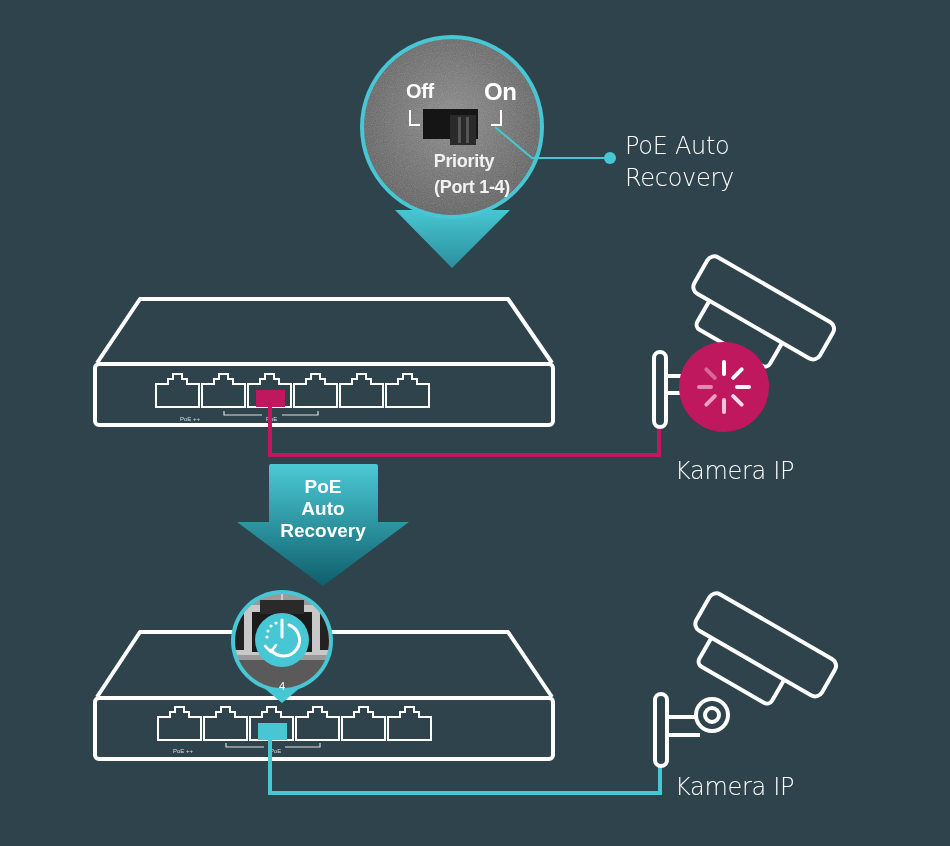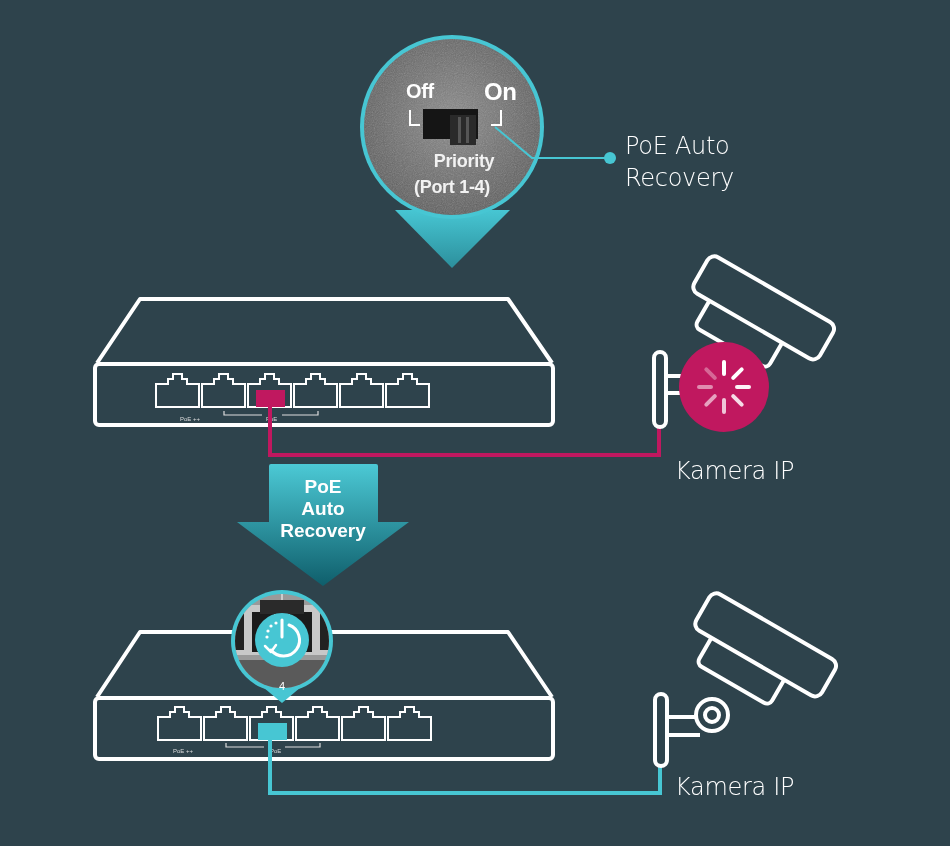--- a/index.html
+++ b/index.html
@@ -174,21 +174,21 @@
       <rect x="-70" y="-48" width="145" height="42" rx="8"></rect>
     </g>
     <circle cx="712" cy="715" r="16"></circle>
     <circle cx="712" cy="715" r="7"></circle>
   </g>
 </svg>
 
 <div class="label" style="left:406px;top:76px;font-size:20px;font-weight:bold;font-family:'Liberation Sans',sans-serif;color:#fff;">Off</div>
 <div class="label" style="left:484px;top:76px;font-size:24px;font-weight:bold;font-family:'Liberation Sans',sans-serif;color:#fff;">On</div>
 <div class="label" style="left:12px;width:904px;text-align:center;top:150px;font-size:18px;line-height:22px;font-weight:bold;font-family:Liberation Sans, sans-serif;color:#f2f2f2;">Priority</div>
-<div class="label" style="left:0;width:904px;text-align:center;top:176px;font-size:18px;line-height:22px;font-weight:bold;font-family:'Liberation Sans',sans-serif;color:#f2f2f2;">(Port 1-4)</div>
+<div class="label" style="left:0;width:904px;text-align:center;top:176px;font-size:18px;line-height:22px;font-weight:bold;font-family:'Liberation Sans',sans-serif;color:#f2f2f2;padding-left:20px;">(Port 1-4)</div>
 
 <div class="label" style="left:625px;top:131px;">PoE Auto</div>
 <div class="label" style="left:625px;top:163px;">Recovery</div>
 
 <div class="label" style="left:675px;top:456px;">Kamera IP</div>
 <div class="label" style="left:675px;top:772px;">Kamera IP</div>
 
 <div class="arrow-text">
   <span>PoE</span>
   <span>Auto</span>

